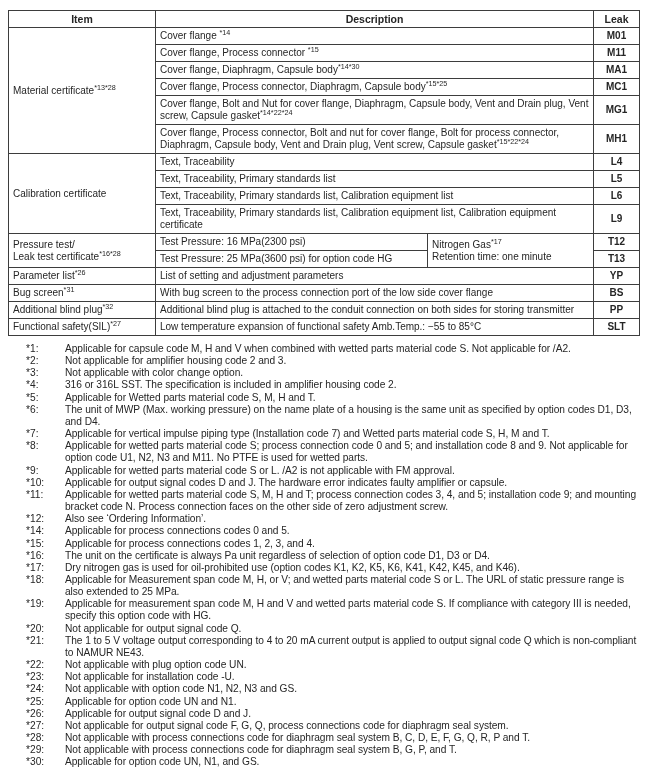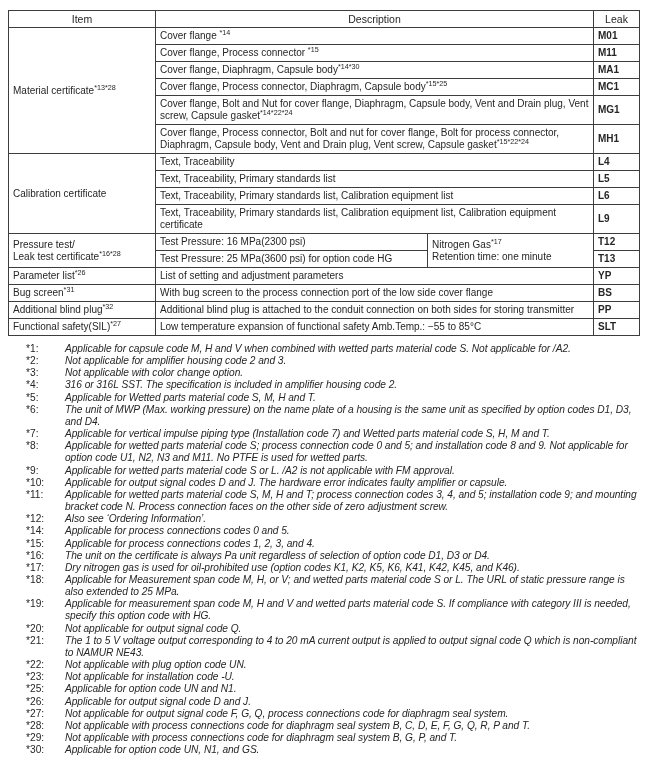--- a/index.html
+++ b/index.html
@@ -28,34 +28,35 @@
   table.spec-table th,
   table.spec-table td {
     border: 1px solid #3d3d3d;
     font-size: 10px;
     line-height: 12px;
     padding: 2px 4px;
     vertical-align: middle;
     overflow: hidden;
   }
   table.spec-table th {
-    font-weight: normal;
+    font-weight: bold;
     text-align: center;
     font-size: 10.5px;
     padding: 2px 4px;
   }
   td.item {
     vertical-align: top;
   }
   td.desc {
     text-align: left;
     margin-top: 36px;
   }
   td.code {
     font-weight: bold;
+    text-align: center;
   }
   sup {
     font-size: 7.2px;
     line-height: 0;
     vertical-align: super;
   }
   .footnotes {
     margin-top: 7px;
     padding-left: 18px;
     font-size: 10.2px;
@@ -67,21 +68,20 @@
     align-items: flex-start;
   }
   .fn-label {
     flex: 0 0 39px;
     width: 39px;
   }
   .fn-text {
     flex: 1;
     max-width: 579px;
     letter-spacing: -0.05px;
-    font-style: italic;
   }
 </style>
 </head>
 <body>
 
 <div class="page">
 
   <table class="spec-table">
     <colgroup>
       <col class="c-item">
@@ -281,20 +281,24 @@
       <div class="fn-row">
         <span class="fn-label">*22:</span>
         <span class="fn-text">Not applicable with plug option code UN.</span>
       </div>
 
       <div class="fn-row">
         <span class="fn-label">*23:</span>
         <span class="fn-text">Not applicable for installation code -U.</span>
       </div>
 
+      <div class="fn-row">
+        <span class="fn-label">*24:</span>
+        <span class="fn-text">Not applicable with option code N1, N2, N3 and GS.</span>
+      </div>
 
       <div class="fn-row">
         <span class="fn-label">*25:</span>
         <span class="fn-text">Applicable for option code UN and N1.</span>
       </div>
 
       <div class="fn-row">
         <span class="fn-label">*26:</span>
         <span class="fn-text">Applicable for output signal code D and J.</span>
       </div>

